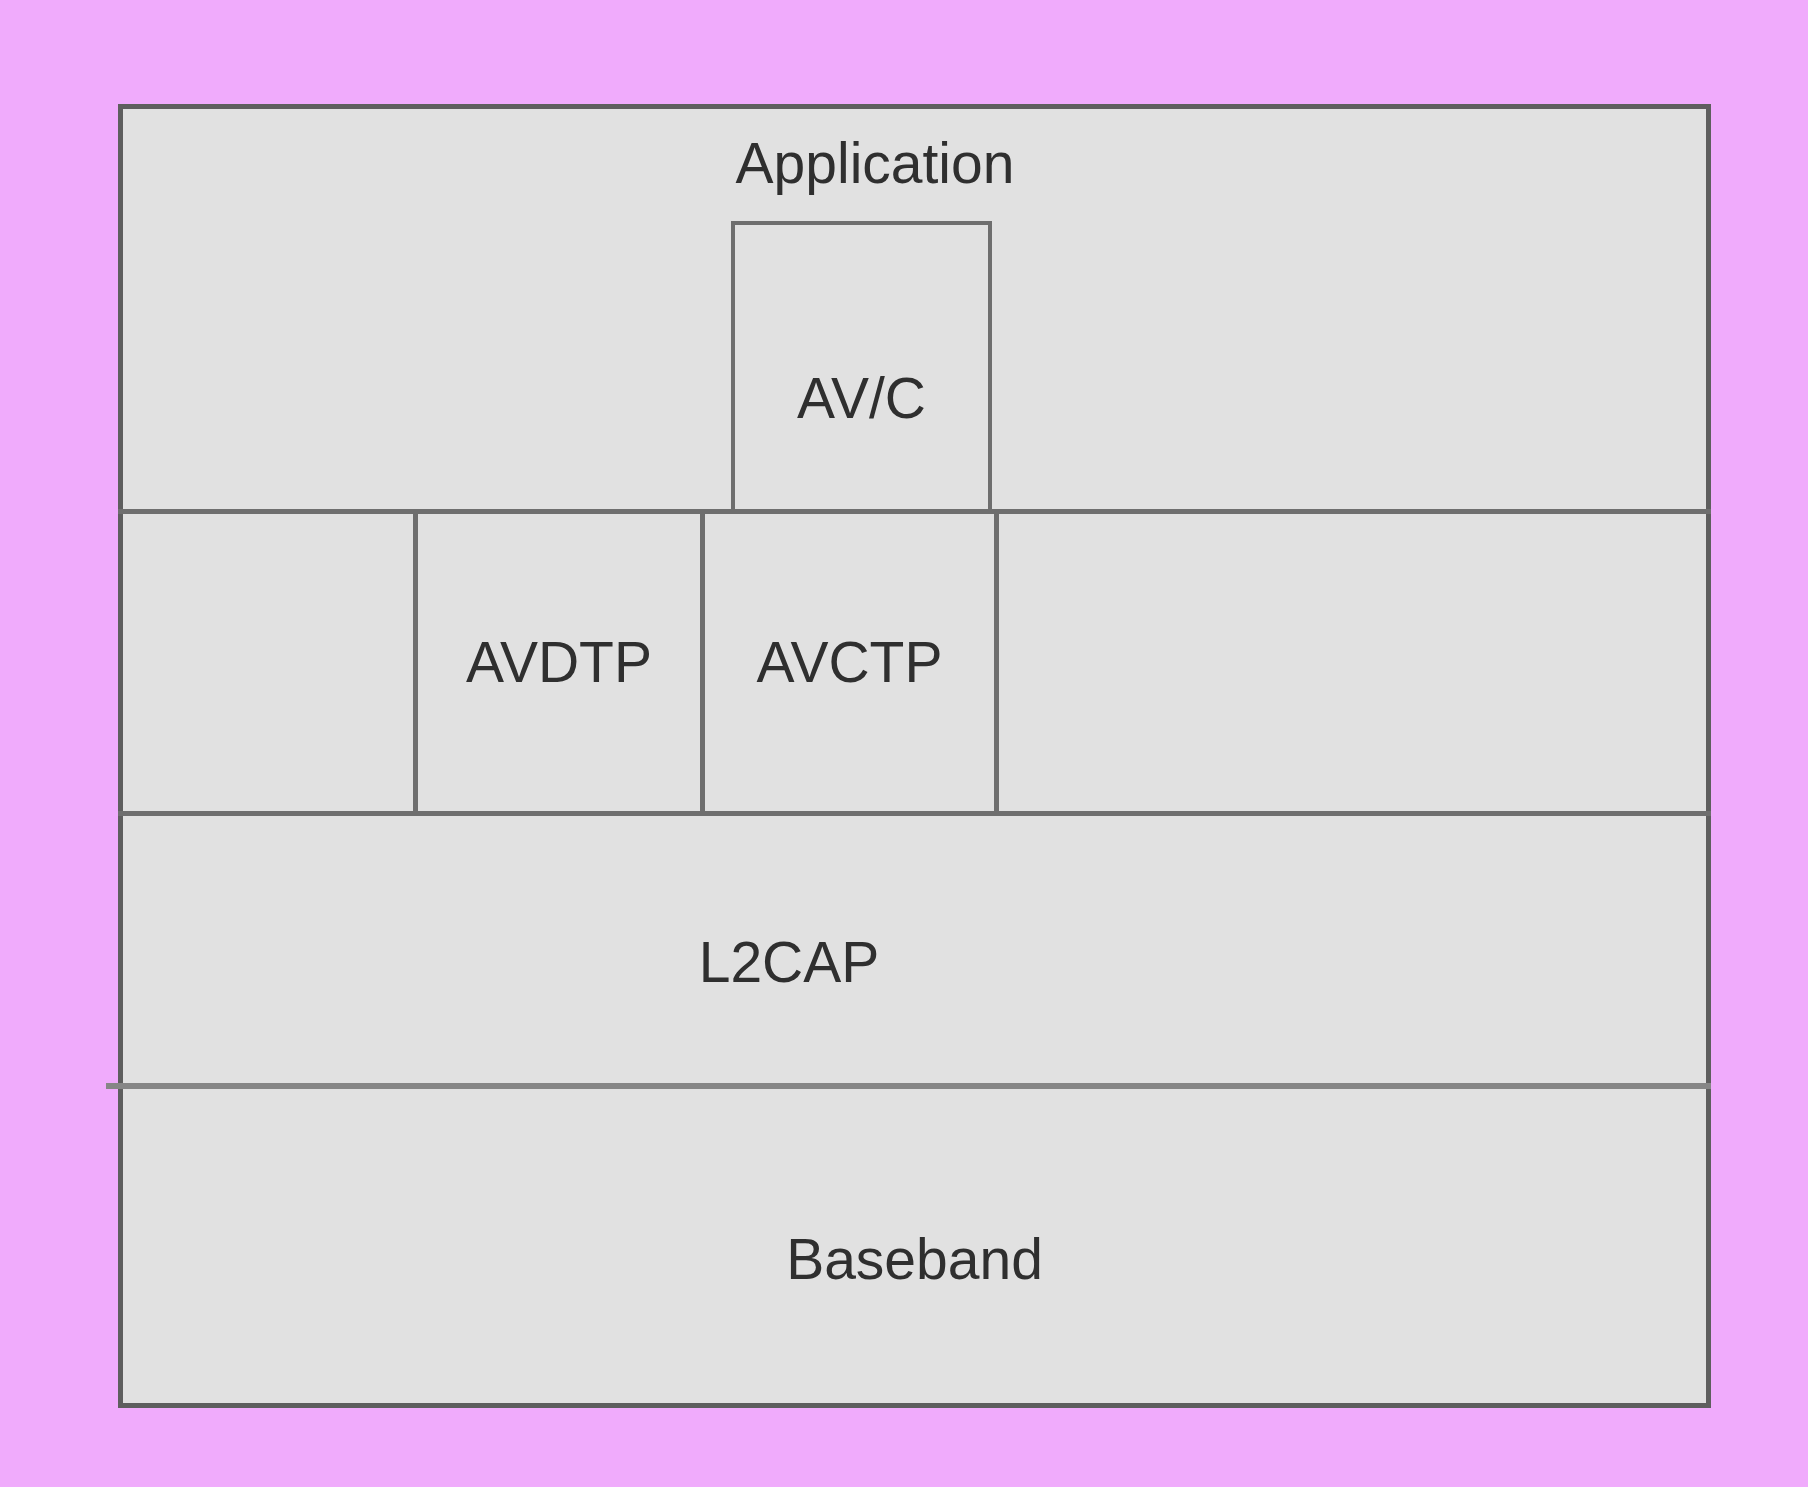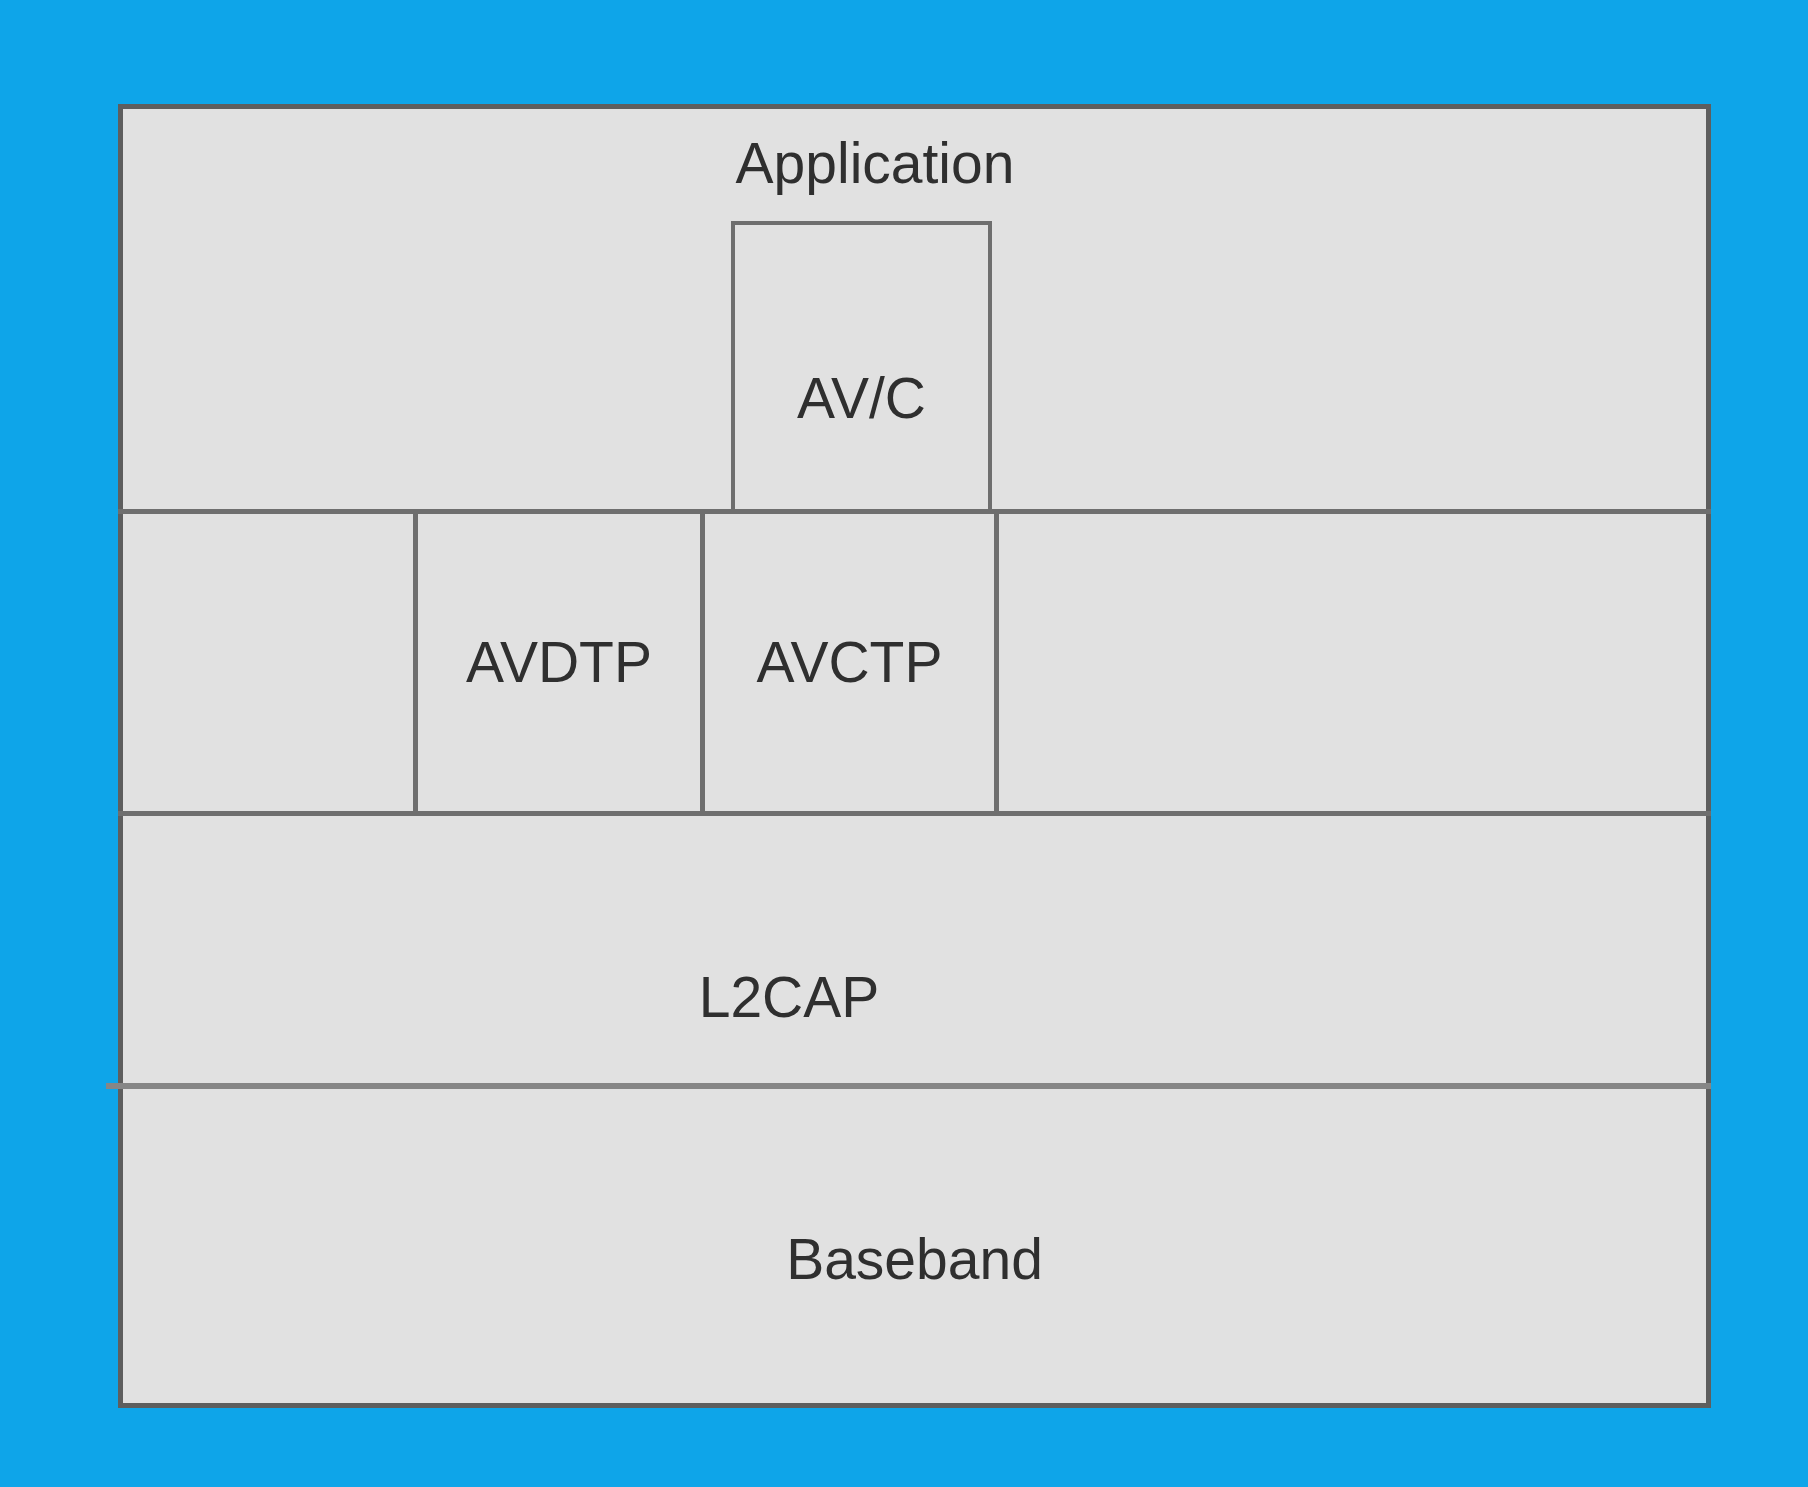--- a/index.html
+++ b/index.html
@@ -4,21 +4,21 @@
 <style>
   html, body {
     margin: 0;
     padding: 0;
     background: #ffffff;
   }
   .canvas {
     position: relative;
     width: 1808px;
     height: 1487px;
-    background: #0ea5e9;
+    background: #f0abfc;
     font-family: "Liberation Sans", "DejaVu Sans", sans-serif;
     color: #2f2f2f;
     overflow: hidden;
   }
   .stack {
     position: absolute;
     left: 118px;
     top: 104px;
     width: 1593px;
     height: 1304px;
@@ -73,21 +73,21 @@
   }
   .cell {
     position: absolute;
     display: flex;
     align-items: center;
     justify-content: center;
   }
   .cell-sdp    { left: 118px; top: 512px; width: 297px; height: 301px; }
   .cell-avdtp  { left: 418px; top: 512px; width: 282px; height: 301px; }
   .cell-avctp  { left: 705px; top: 512px; width: 289px; height: 301px; }
-  .cell-l2cap  { left: 118px; top: 816px; width: 1342px; height: 267px; padding-top: 26px; box-sizing: border-box; margin-top: 35px; }
+  .cell-l2cap  { left: 118px; top: 816px; width: 1342px; height: 267px; padding-top: 26px; box-sizing: border-box; }
   .cell-baseband { left: 118px; top: 1089px; width: 1593px; height: 319px; padding-top: 22px; box-sizing: border-box; }
 </style>
 </head>
 <body>
 
 <div class="canvas">
 
   <div class="stack"></div>
 
   <div class="hline hline-a"></div>

